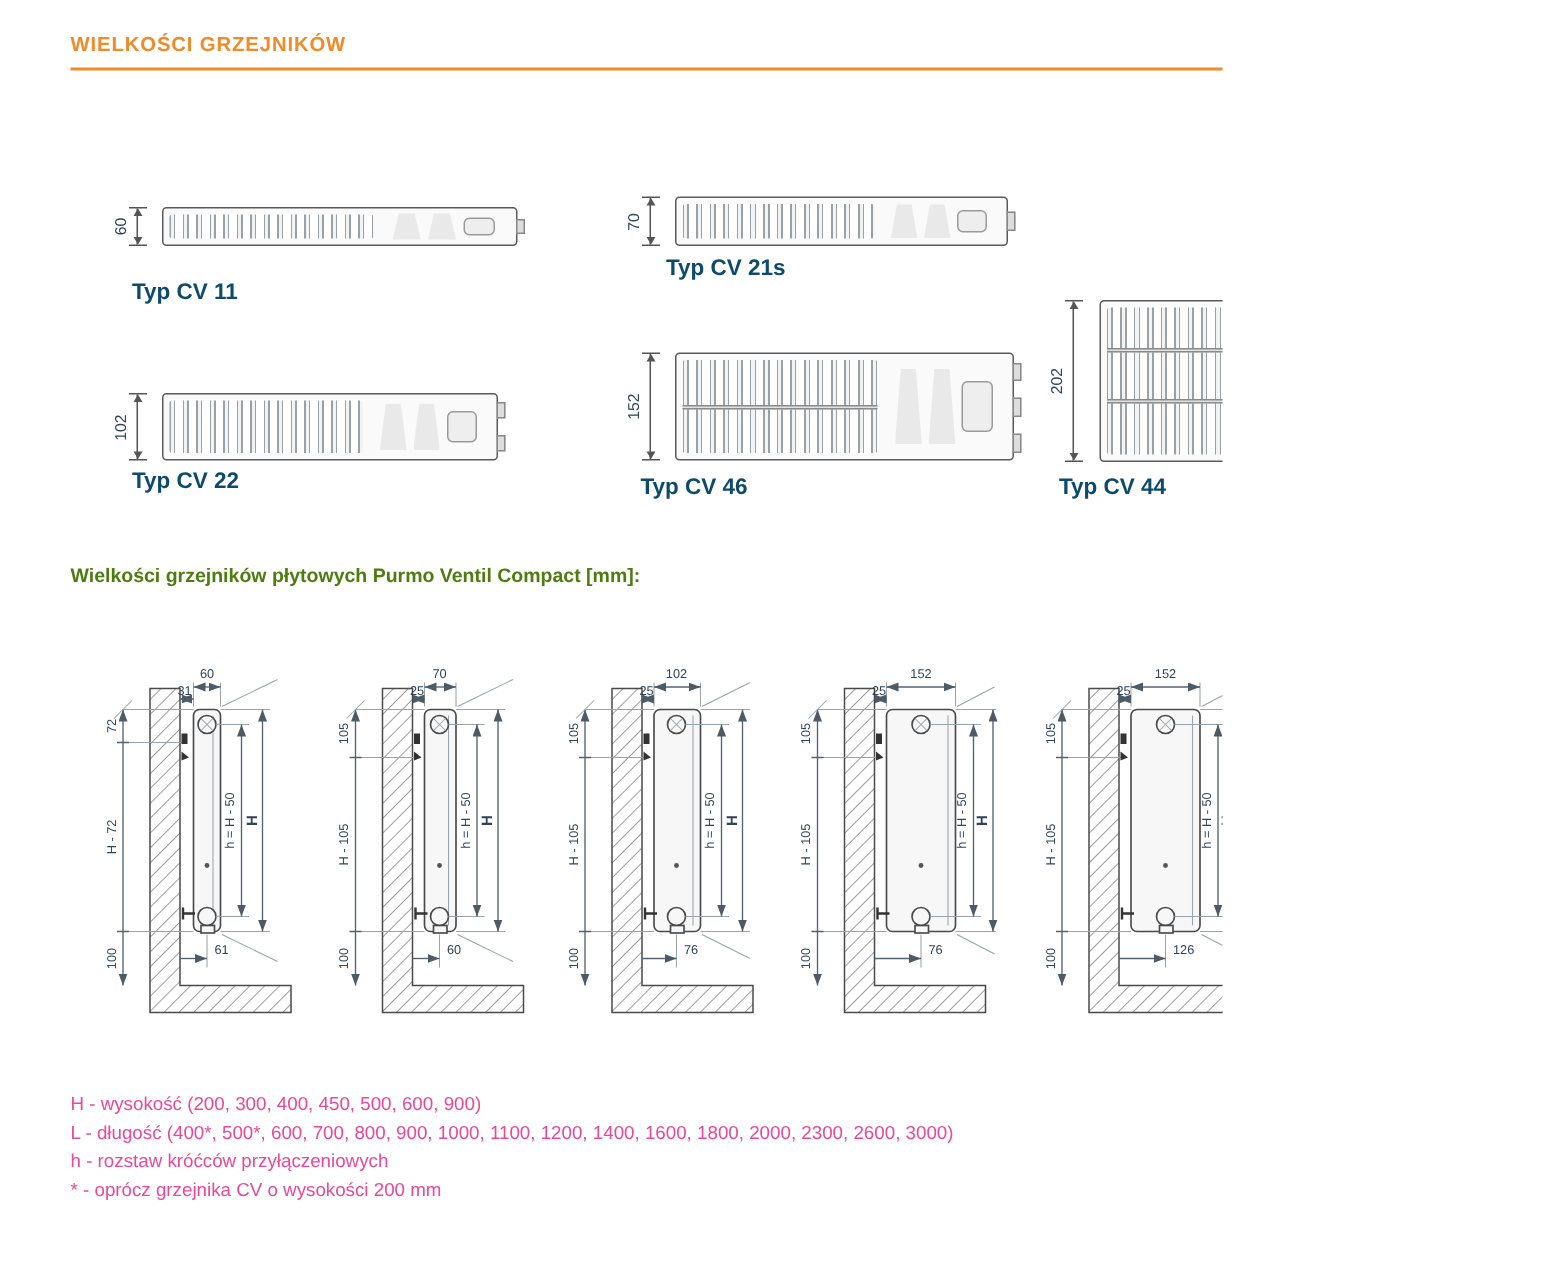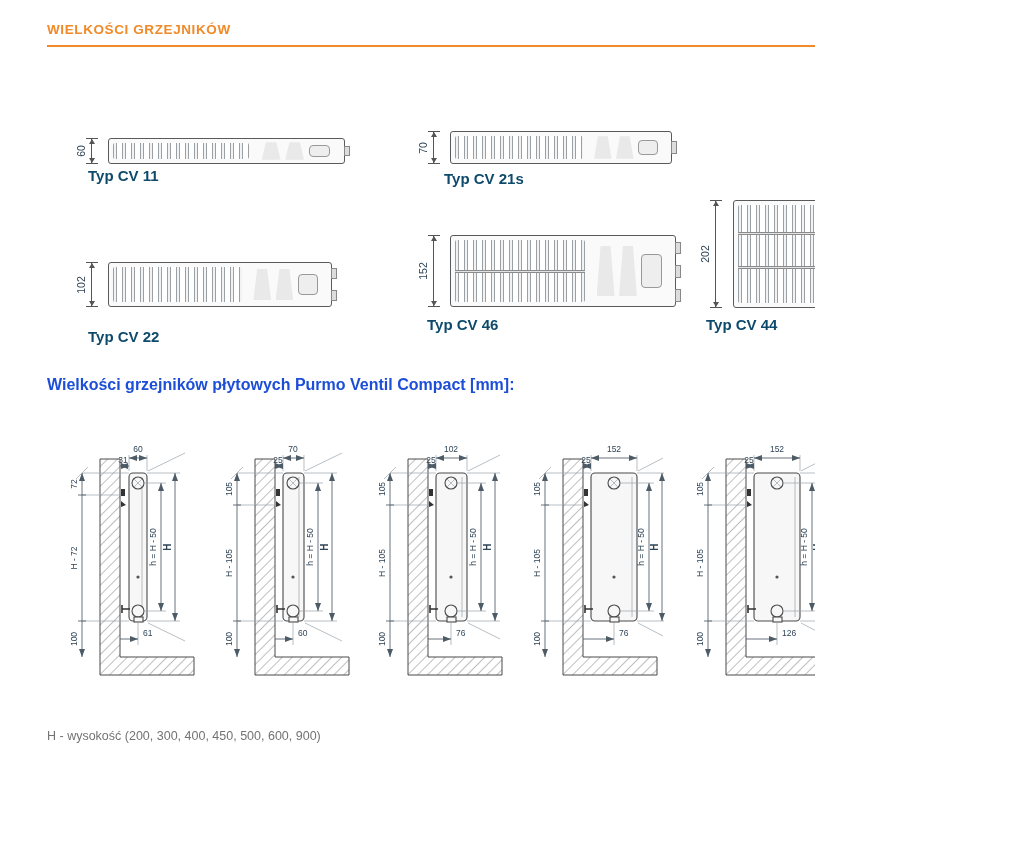--- a/index.html
+++ b/index.html
@@ -3,21 +3,21 @@
 <meta charset="utf-8">
 <style>
   * { margin:0; padding:0; box-sizing:border-box; }
   html,body { background:#ffffff; font-family:"Liberation Sans",sans-serif; }
   .page { position:relative; width:815px; height:850px; background:#fff; overflow:hidden; }
 
   .page-title { position:absolute; left:47px; top:22px; font-size:13.5px; font-weight:bold;
                 color:#F18A28; letter-spacing:.6px; }
   .title-rule { position:absolute; left:47px; top:45px; width:930px; height:2px; background:#F18A28; }
 
-  .section-title { position:absolute; left:47px; top:376px; font-size:16px; font-weight:bold; color:#1d4ed8; }
+  .section-title { position:absolute; left:47px; top:376px; font-size:13px; font-weight:bold; color:#4d7c0f; }
 
   .xsec-label { position:absolute; font-size:15px; font-weight:bold; color:#0E4A6B; }
 
   .xsec-body { position:absolute; border:1.4px solid #5a5a5a; border-radius:3px; background:#fafafa; }
   .fins { position:absolute; left:4px; top:4px; bottom:4px; width:58%;
           background:repeating-linear-gradient(90deg,#9aa0a4 0 1px,#f2f3f4 1px 3px,#9aa0a4 3px 4px,#ffffff 4px 9px);
           border-radius:2px; }
   .xsec-div { position:absolute; left:4px; width:58%; height:3px; background:#e2e2e2;
               border-top:1px solid #8a8a8a; border-bottom:1px solid #8a8a8a; }
   .xs-a { position:absolute; left:65%; top:14%; height:72%; width:8%; background:#e9e9e9;
@@ -38,21 +38,21 @@
                 writing-mode:vertical-rl; font-size:10.5px; color:#2f4456; white-space:nowrap; }
 
   svg.sv { position:absolute; overflow:visible; }
   .ol { stroke:#4a4a4a; stroke-width:1.1; fill:#f7f7f7; }
   .dl { stroke:#55636e; stroke-width:0.9; fill:none; }
   .el { stroke:#98a3aa; stroke-width:0.7; fill:none; }
   .dt { font-family:"Liberation Sans",sans-serif; font-size:8.5px; fill:#2f4456; }
   .dtb { font-family:"Liberation Sans",sans-serif; font-size:10px; font-weight:bold; fill:#2f4456; }
 
   .legend { position:absolute; left:47px; top:727px; }
-  .legend div { font-size:12.5px; color:#737373; line-height:19px; }
+  .legend div { font-size:12.5px; color:#ec4899; line-height:19px; }
 </style>
 </head>
 <body>
 
 <svg width="0" height="0" style="position:absolute" aria-hidden="true">
   <defs>
     <pattern id="hatch" patternUnits="userSpaceOnUse" width="7" height="7" patternTransform="rotate(45)">
       <line x1="0" y1="0" x2="0" y2="7" stroke="#8a8a8a" stroke-width="1.1"></line>
     </pattern>
     <marker id="arr" markerWidth="9" markerHeight="8" refX="8" refY="3" orient="auto-start-reverse" markerUnits="userSpaceOnUse">
@@ -73,21 +73,21 @@
         <span class="ad"></span>
       <span class="vdim-label">60</span>
     </div>
     <div class="xsec-body" style="left:108px;top:138px;width:237px;height:26px">
       <div class="fins"></div>
       <div class="xs-a"></div>
         <div class="xs-b"></div>
       <div class="xs-pill"></div>
       <div class="xs-tab" style="top:30%;height:40%"></div>
     </div>
-    <div class="xsec-label" style="left:88px;top:167px">Typ CV 11</div>
+    <div class="xsec-label" style="left:88px;top:186px">Typ CV 11</div>
   </div>
 
   <div>
     <div class="vdim" style="left:428px;top:131px;height:33px">
       <span class="vl"></span>
         <span class="au"></span>
         <span class="ad"></span>
       <span class="vdim-label">70</span>
     </div>
     <div class="xsec-body" style="left:450px;top:131px;width:222px;height:33px">
@@ -108,21 +108,21 @@
       <span class="vdim-label">102</span>
     </div>
     <div class="xsec-body" style="left:108px;top:262px;width:224px;height:45px">
       <div class="fins"></div>
       <div class="xs-a"></div>
         <div class="xs-b"></div>
       <div class="xs-pill"></div>
       <div class="xs-tab" style="top:12%;height:26%"></div>
       <div class="xs-tab" style="top:62%;height:26%"></div>
     </div>
-    <div class="xsec-label" style="left:88px;top:328px">Typ CV 22</div>
+    <div class="xsec-label" style="left:88px;top:312px">Typ CV 22</div>
   </div>
 
   <div>
     <div class="vdim" style="left:428px;top:235px;height:72px">
       <span class="vl"></span>
         <span class="au"></span>
         <span class="ad"></span>
       <span class="vdim-label">152</span>
     </div>
     <div class="xsec-body" style="left:450px;top:235px;width:226px;height:72px">
@@ -371,15 +371,18 @@
     <text class="dt" x="156" y="82" text-anchor="middle" transform="rotate(-90 156 82)">200</text>
     <line x1="138" y1="114" x2="170" y2="130" class="el"></line>
     <line x1="70" y1="118" x2="150" y2="160" class="el"></line>
     <line x1="106" y1="146" x2="106" y2="163" class="el"></line>
     <line x1="64" y1="156" x2="106" y2="156" class="dl" marker-end="url(#arr)"></line>
     <text class="dt" x="111" y="153">126</text>
   </svg>
 
   <div class="legend">
     <div>H - wysokość (200, 300, 400, 450, 500, 600, 900)</div>
+    <div>L - długość (400*, 500*, 600, 700, 800, 900, 1000, 1100, 1200, 1400, 1600, 1800, 2000, 2300, 2600, 3000)</div>
+    <div>h - rozstaw króćców przyłączeniowych</div>
+    <div>* - oprócz grzejnika CV o wysokości 200 mm</div>
   </div>
 
 </div>
 
 </body></html>

